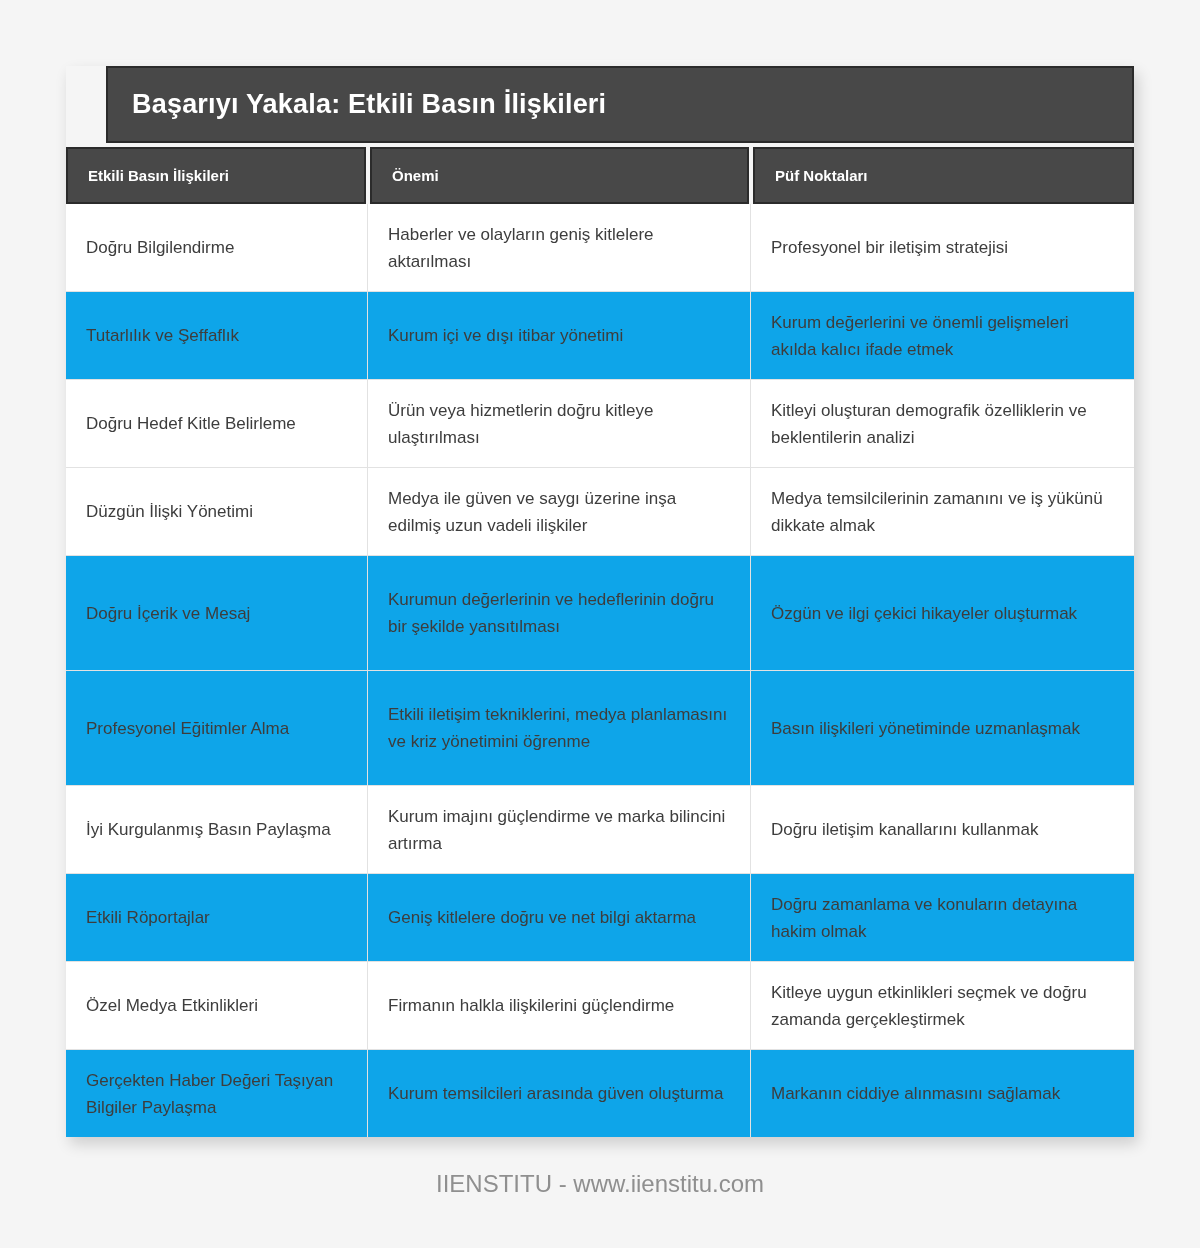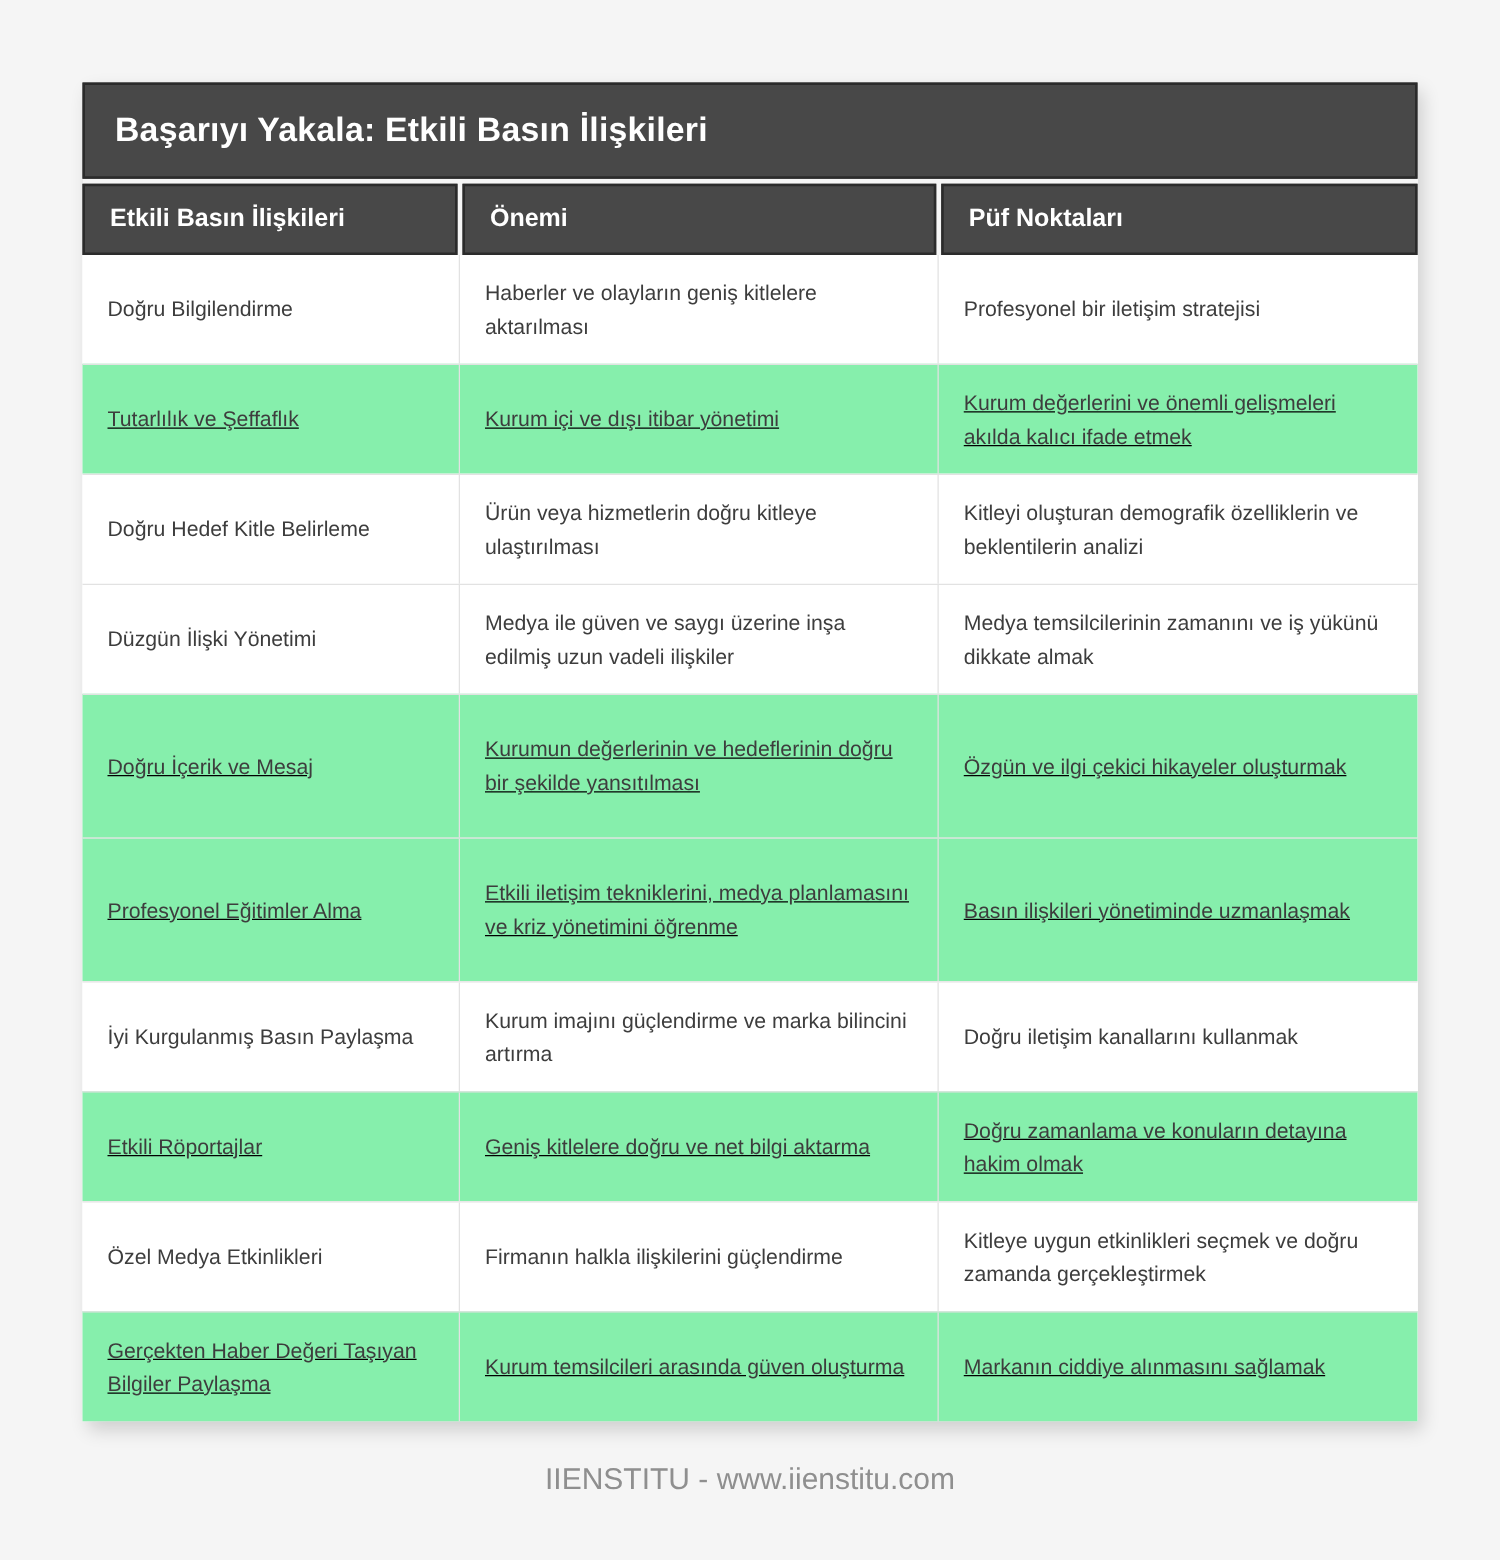--- a/index.html
+++ b/index.html
@@ -15,52 +15,53 @@
   }
   .title-bar {
     box-sizing: border-box;
     height: 77px;
     background: #484848;
     border: 2px solid #2b2b2b;
     display: flex;
     align-items: center;
     padding: 0 24px;
     margin-bottom: 4px;
+    margin-left: 40px;
   }
   .title-bar .title {
     color: #ffffff;
     font-size: 27px;
     font-weight: bold;
     letter-spacing: 0.2px;
   }
   .header-row {
     display: grid;
     grid-template-columns: 300px 379px 1fr;
     column-gap: 4px;
   }
   .header-cell {
     box-sizing: border-box;
     height: 57px;
     background: #484848;
     border: 2px solid #2b2b2b;
     color: #ffffff;
-    font-size: 20px;
+    font-size: 15px;
     font-weight: bold;
     display: flex;
     align-items: center;
     padding: 0 20px;
   }
   .tbody { background: #ffffff; }
   .row {
     display: grid;
     grid-template-columns: 302px 383px 383px;
     min-height: 87px;
     background: #ffffff;
   }
-  .row.alt { background: #86efac; text-decoration: underline; }
+  .row.alt { background: #0ea5e9; }
   .row.tall { min-height: 114px; }
   .row + .row { border-top: 1px solid #e2e2e2; }
   .cell {
     box-sizing: border-box;
     display: flex;
     align-items: center;
     padding: 12px 22px 12px 20px;
     font-size: 17px;
     line-height: 27px;
     color: #3d3d3d;

